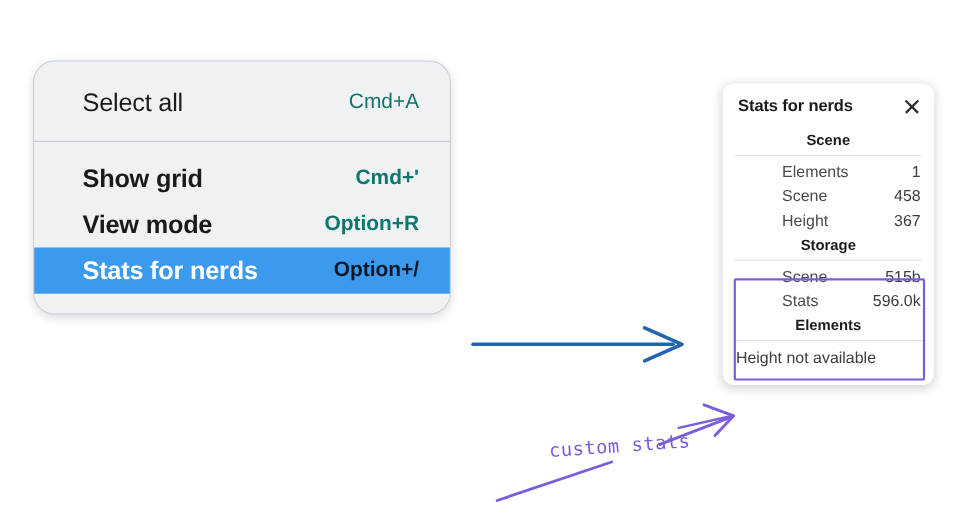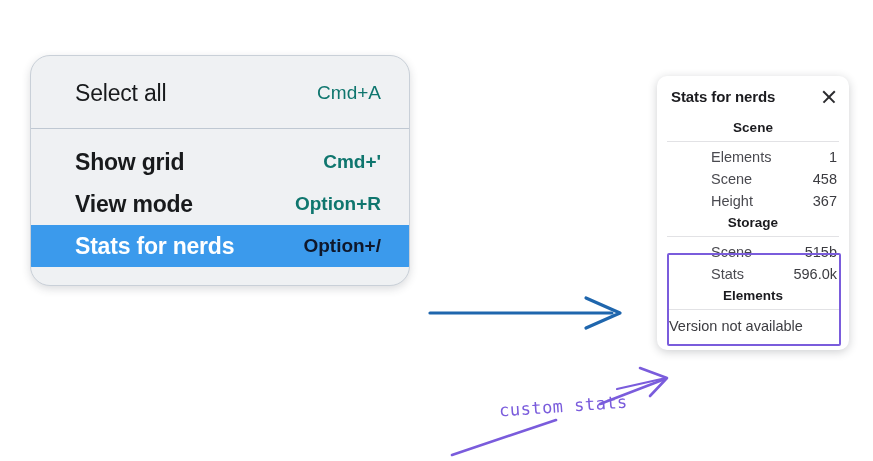--- a/index.html
+++ b/index.html
@@ -231,21 +231,21 @@
     </div>
     <div class="stat-row">
       <span class="k">Stats</span>
       <span class="v">596.0k</span>
     </div>
   </div>
 
   <div>
     <div class="section-head">Elements</div>
     <div class="hrule"></div>
-    <div class="plain-row">Version not available</div>
+    <div class="plain-row">Height not available</div>
   </div>
 
   <div id="custom-stats-box"></div>
 </div>
 
 <svg id="annotations" viewBox="0 0 873 461">
 
   <g>
     <path d="M430 313 L612 313" stroke="#1f66ad" stroke-width="3.2" fill="none" stroke-linecap="round"></path>
     <path d="M586 298 L620 313 L586 328" stroke="#1f66ad" stroke-width="3.2" fill="none" stroke-linecap="round" stroke-linejoin="round"></path>

